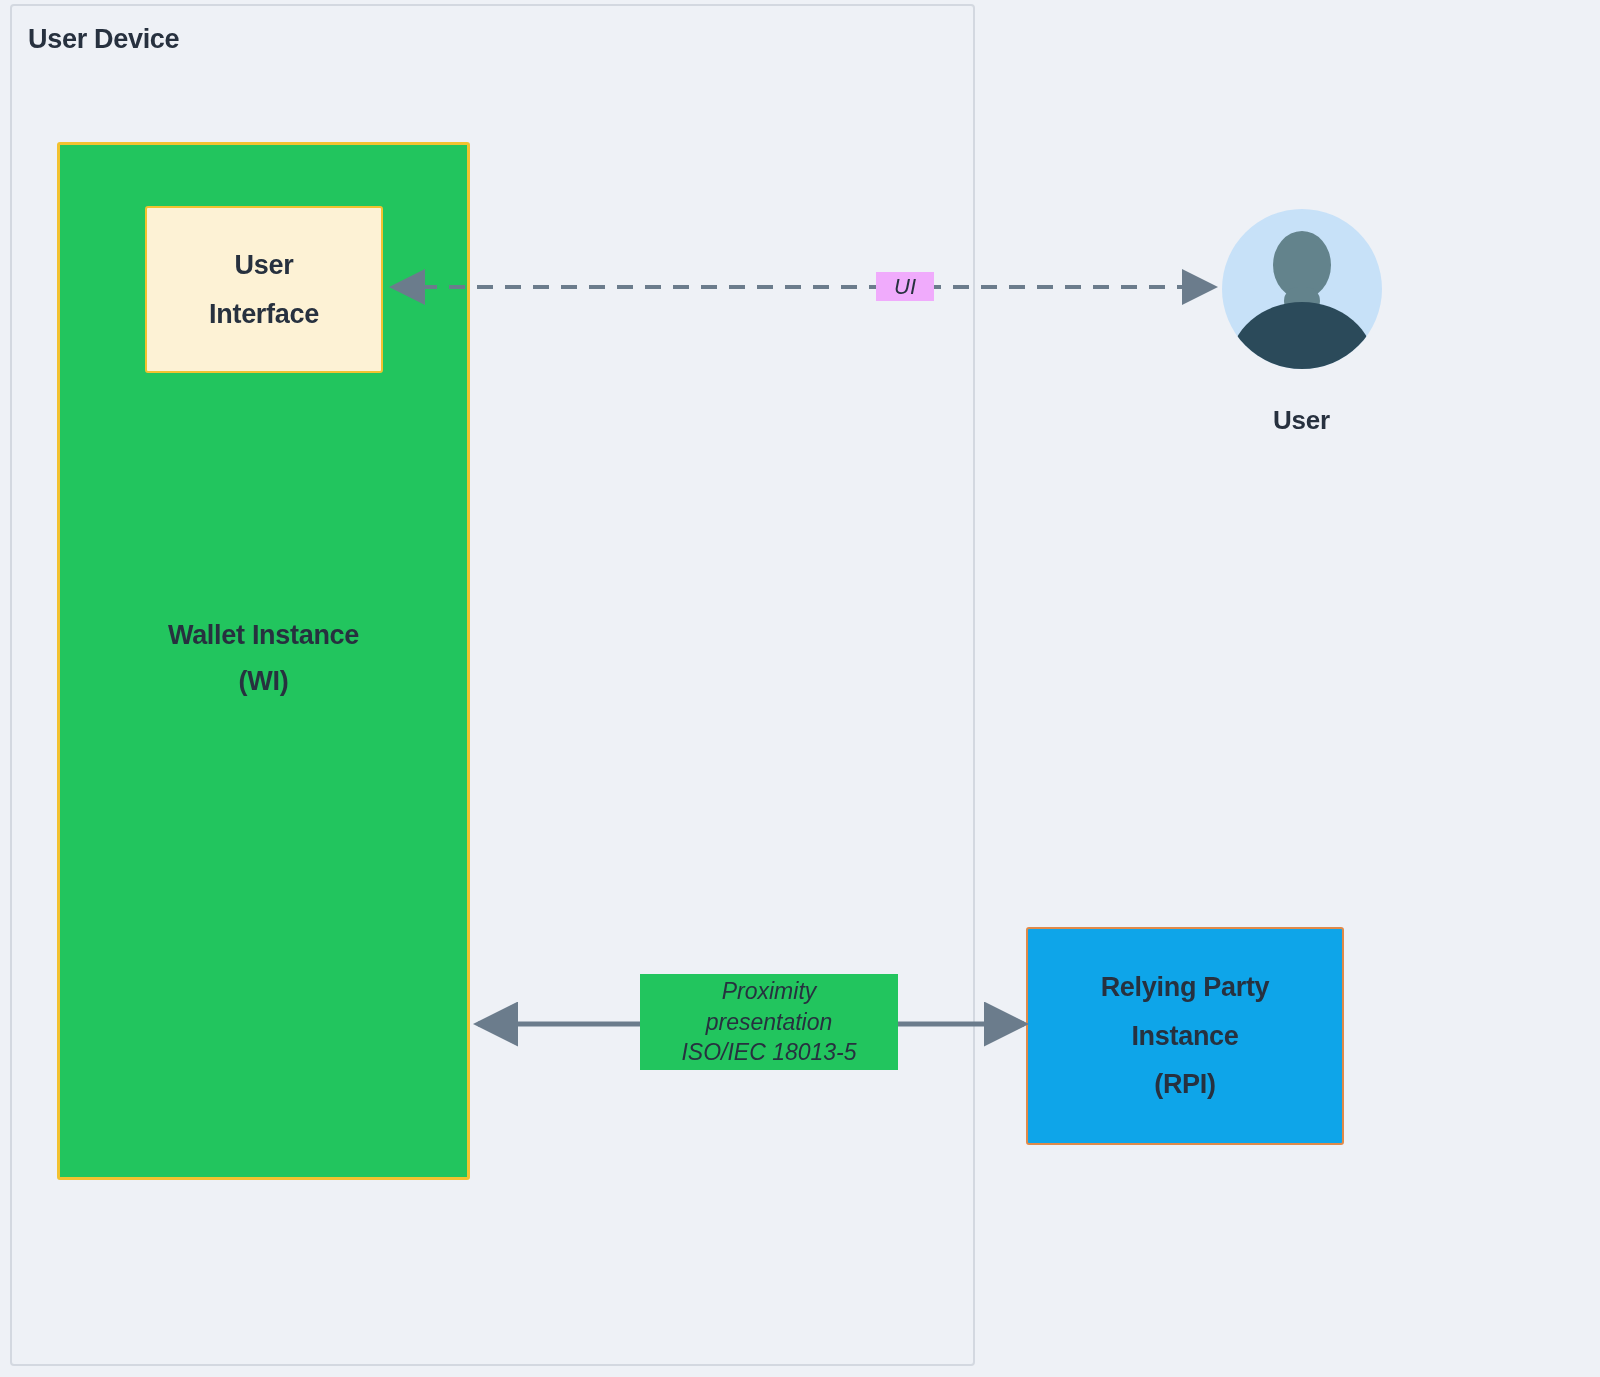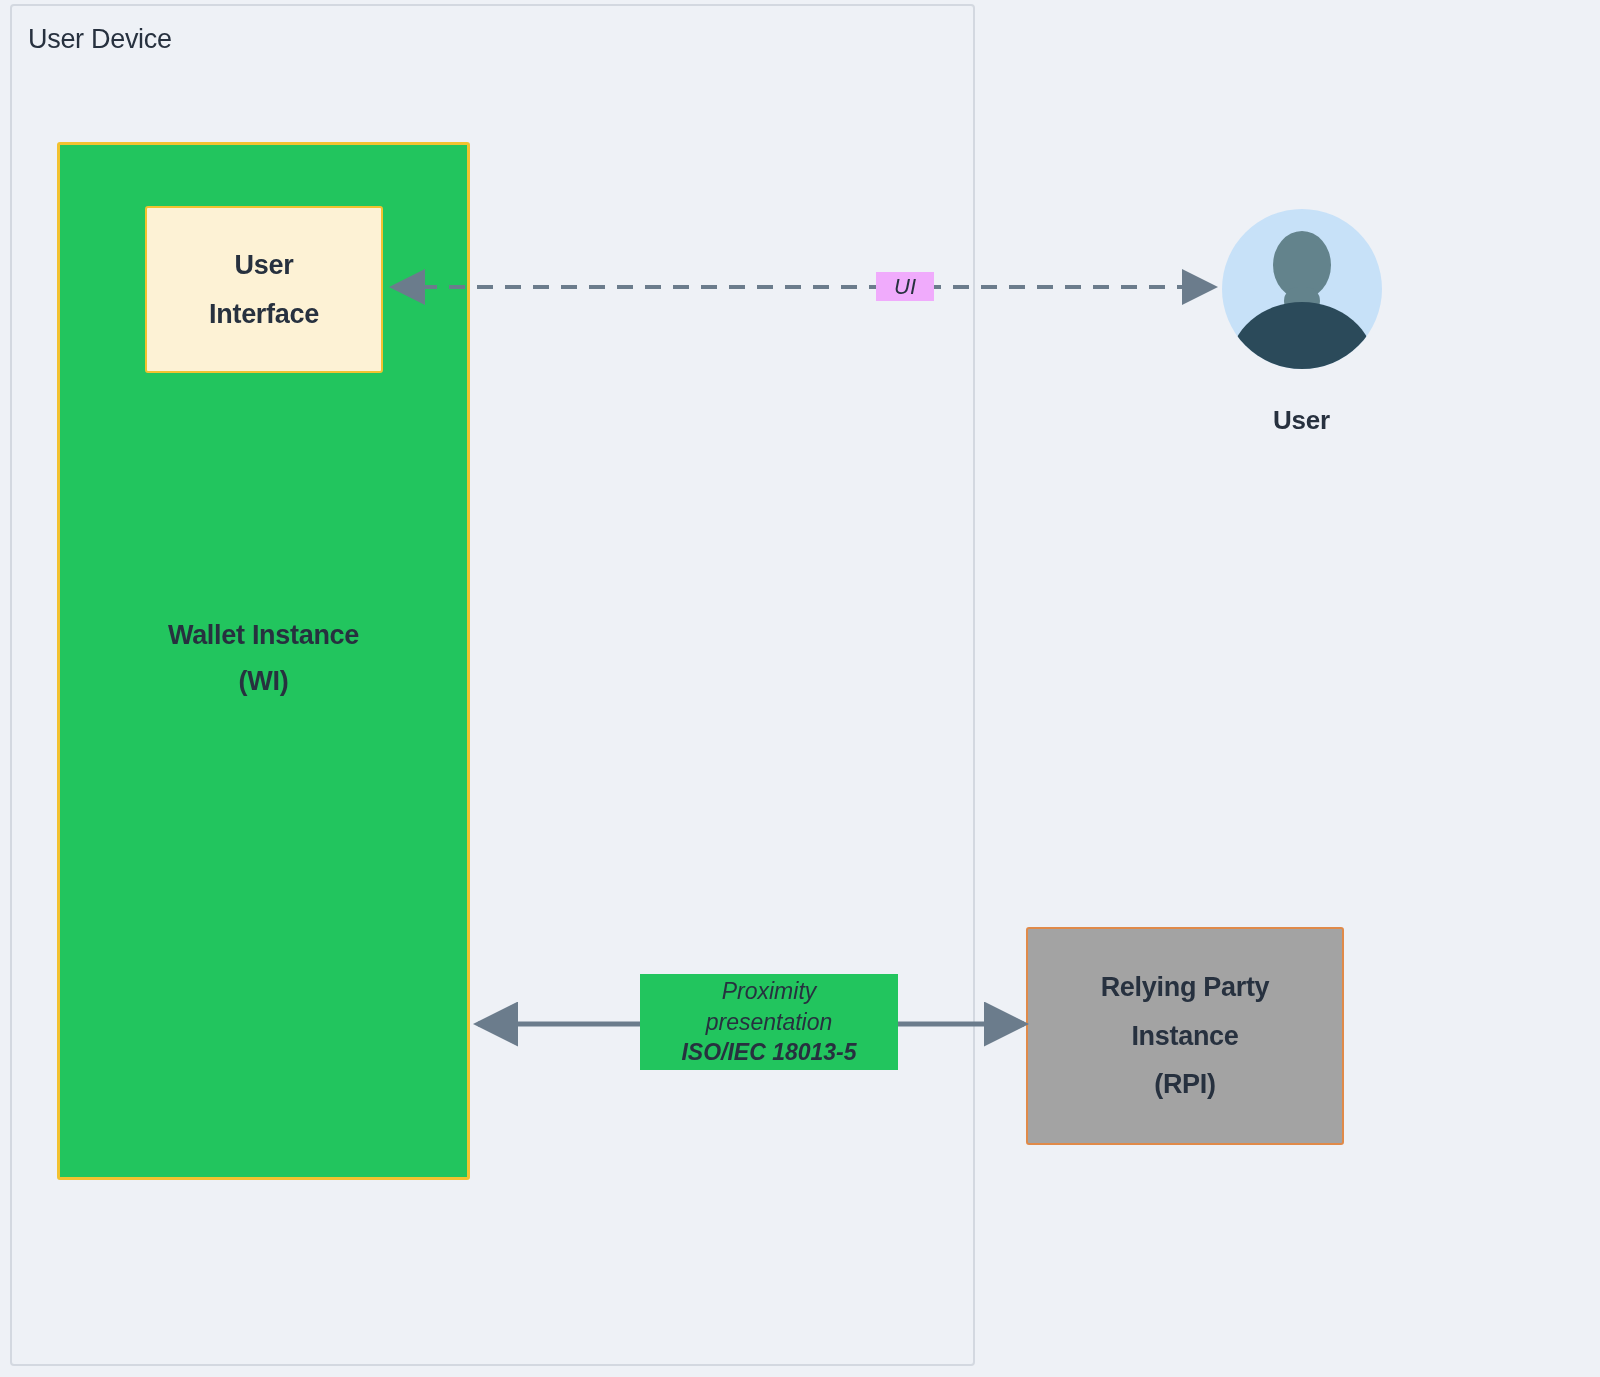--- a/index.html
+++ b/index.html
@@ -30,21 +30,21 @@
     background: #eef1f6;
     border: 2px solid #d3d8e0;
     border-radius: 4px;
     box-sizing: border-box;
   }
   #user-device-title {
     position: absolute;
     left: 16px;
     top: 18px;
     font-size: 27px;
-    font-weight: normal;
+    font-weight: bold;
     letter-spacing: -0.3px;
     color: #27313f;
     white-space: nowrap;
   }
 
   
   #wallet-instance-box {
     position: absolute;
     left: 57px;
     top: 142px;
@@ -93,21 +93,21 @@
     white-space: pre-line;
   }
 
   
   #rpi-box {
     position: absolute;
     left: 1026px;
     top: 927px;
     width: 318px;
     height: 218px;
-    background: #a3a3a3;
+    background: #0ea5e9;
     border: 2px solid #e08a49;
     border-radius: 3px;
     box-sizing: border-box;
     display: flex;
     align-items: center;
     justify-content: center;
   }
   #rpi-label {
     text-align: center;
     font-size: 27px;
@@ -173,21 +173,21 @@
   #proximity-edge-label {
     left: 640px;
     top: 974px;
     width: 250px;
     font-size: 23px;
     font-style: italic;
     background: #22c55e;
     padding: 2px 4px;
   }
   #proximity-edge-label .std {
-    font-weight: bold;
+    font-weight: normal;
   }
 </style>
 </head>
 <body>
 
 <div id="canvas">
 
   <div id="user-device-container">
     <div id="user-device-title">User Device</div>
   </div>

